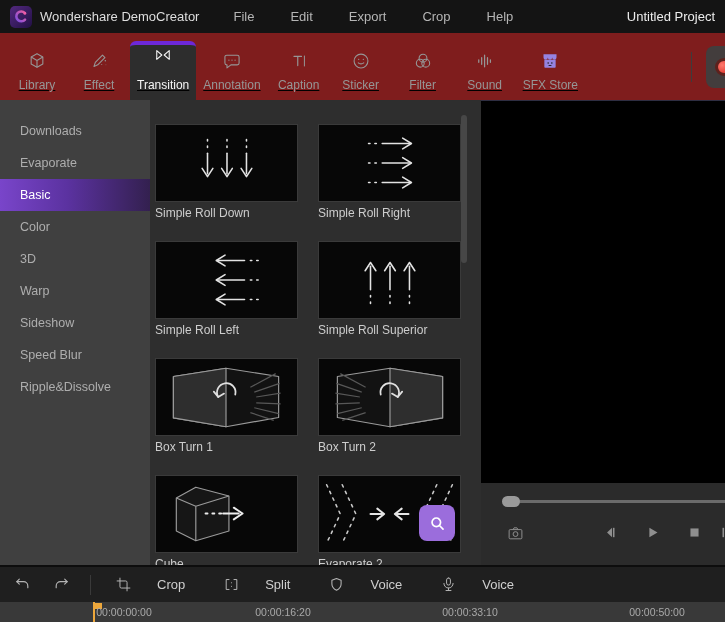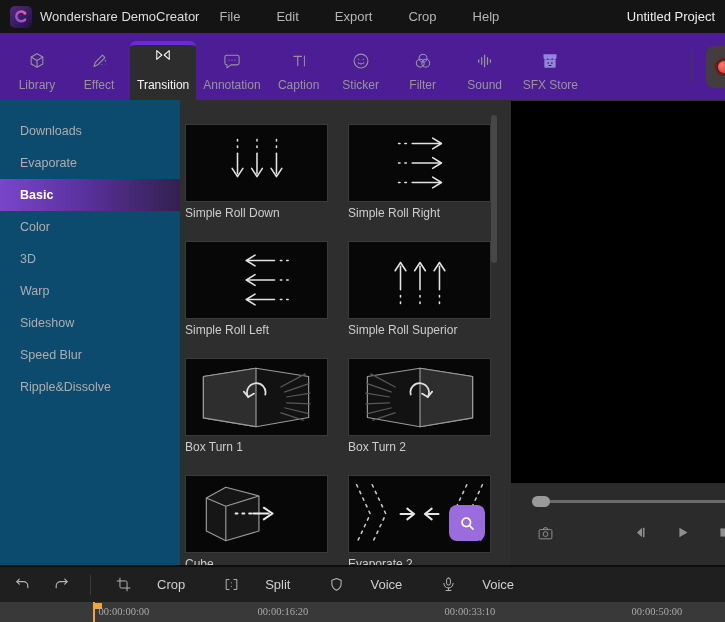--- a/index.html
+++ b/index.html
@@ -5,47 +5,47 @@
   html,body{margin:0;padding:0;width:725px;height:622px;overflow:hidden;background:#1a1a1a;
     font-family:"Liberation Sans",sans-serif;-webkit-font-smoothing:antialiased;}
   .app{position:relative;width:725px;height:622px;display:flex;flex-direction:column;}
   button{background:none;border:none;padding:0;margin:0;color:inherit;font:inherit;cursor:default;}
 
   
   .titlebar{height:33px;background:#141414;display:flex;align-items:center;padding:0 8px;flex:none;}
   .logo{width:22px;height:22px;border-radius:5px;background:linear-gradient(135deg,#53297f,#221045);
     display:flex;align-items:center;justify-content:center;margin:0 8px 0 2px;flex:none;}
   .logo svg{width:17px;height:17px;display:block;}
-  .app-name{color:#dedede;font-size:13px;margin-right:20px;white-space:nowrap;}
+  .app-name{color:#dedede;font-size:13px;margin-right:34px;white-space:nowrap;}
   .menus{display:flex;gap:36px;color:#b5b5b5;font-size:13px;}
   .menu-item{white-space:nowrap;}
   .project-name{margin-left:auto;color:#ececec;font-size:13px;padding-right:2px;white-space:nowrap;}
 
   
-  .tabbar{height:67px;background:#4c1d95;position:relative;flex:none;}
+  .tabbar{height:67px;background:#7f1d1d;position:relative;flex:none;text-decoration:underline;}
   .tabs{display:flex;align-items:flex-end;height:100%;padding-left:6px;}
   .tab{height:59px;min-width:62px;padding:0 7px 8px;display:flex;flex-direction:column;align-items:center;
     justify-content:flex-end;gap:7px;border-radius:6px 6px 0 0;color:#969696;box-sizing:border-box;
     border-top:2px solid transparent;}
   .tab .icon svg{width:20px;height:20px;display:block;}
   .tab-label{font-size:12px;white-space:nowrap;}
   .tab.selected{background:#2d2d2d;border-top:4px solid #6d28d9;color:#f4f4f4;justify-content:space-between;}
   .icon-sfx{color:#9583e0;}
   .tab-divider{position:absolute;left:691px;top:19px;width:1px;height:30px;background:#3c3c3c;}
   .record-btn{position:absolute;left:706px;top:13px;width:36px;height:42px;background:#433d3d;
     border-radius:8px;display:flex;align-items:center;justify-content:center;}
   .record-dot{width:12px;height:12px;border-radius:50%;border:3px solid #5d211d;
     background:radial-gradient(circle at 35% 35%,#ff7a6e,#da2d24);}
 
   
   .main{display:flex;height:465px;flex:none;}
-  .sidebar{width:180px;background:#0c4a6e;padding-top:15px;box-sizing:border-box;flex:none;}
+  .sidebar{width:150px;background:#404040;padding-top:15px;box-sizing:border-box;flex:none;}
   .side-item{height:32px;line-height:32px;padding-left:20px;font-size:12.5px;color:#aeaeae;white-space:nowrap;}
   .side-item.selected{background:linear-gradient(90deg,#7945ca 0%,#5b32a0 45%,#33204f 100%);
-    color:#fff;font-weight:bold;}
+    color:#fff;font-weight:normal;}
 
   .content{width:331px;background:#2e2e2e;position:relative;box-sizing:border-box;
     padding:24px 0 0 5px;flex:none;overflow:hidden;}
   .grid{display:grid;grid-template-columns:143px 143px;column-gap:9px;row-gap:13px;gap:20px;}
   .thumb{width:143px;height:78px;background:#070707;border:1px solid #3a3a3a;box-sizing:border-box;}
   .thumb svg{width:100%;height:100%;display:block;}
   .cell-label{margin-top:4px;font-size:12px;color:#cdcdcd;height:15px;white-space:nowrap;}
   .scrollbar-thumb{position:absolute;left:311px;top:15px;width:6px;height:148px;border-radius:3px;background:#474747;}
   .search-fab{position:absolute;left:269px;top:405px;width:36px;height:36px;border-radius:8px;
     background:#9b6ddc;display:flex;align-items:center;justify-content:center;}
@@ -66,21 +66,21 @@
   .icon-btn{line-height:0;color:#b5b5b5;}
   .icon-btn svg{width:17px;height:17px;display:block;}
   .icon-btn.undo{margin-left:14px;}
   .icon-btn.redo{margin-left:22px;}
   .tool-divider{width:1px;height:20px;background:#3a3a3a;margin:0 12px 0 20px;}
   .tool-group{display:flex;align-items:center;gap:25px;margin-left:38px;font-size:13px;color:#cfcfcf;}
   .tool-group:first-of-type{margin-left:12px;}
   .tool-group .icon svg{width:17px;height:17px;display:block;color:#b5b5b5;}
 
   
-  .timeline{height:20px;background:#393939;position:relative;font-size:10.5px;color:#a9a9a9;flex:none;font-family:Liberation Serif, serif;}
+  .timeline{height:20px;background:#393939;position:relative;font-size:10.5px;color:#a9a9a9;flex:none;}
   .stamp{position:absolute;top:4px;transform:translateX(-50%);white-space:nowrap;}
   .playhead{position:absolute;left:93px;top:0;width:2px;height:20px;}
   .ph-bar{width:2px;height:20px;background:#eda73b;}
   .ph-flag2{position:absolute;left:2px;top:1px;width:0;height:0;
     border-left:7px solid #eda73b;border-top:6px solid #eda73b;border-right:0;border-bottom:0;}
 </style>
 </head>
 <body>
 
 <div class="app">

